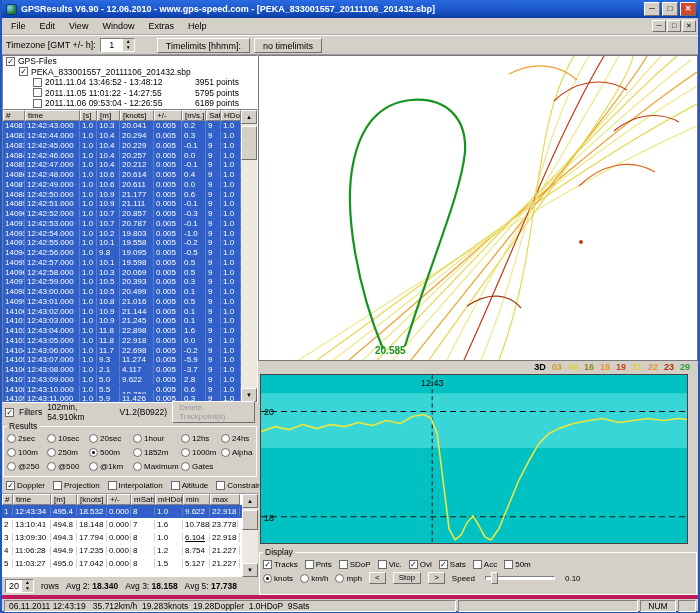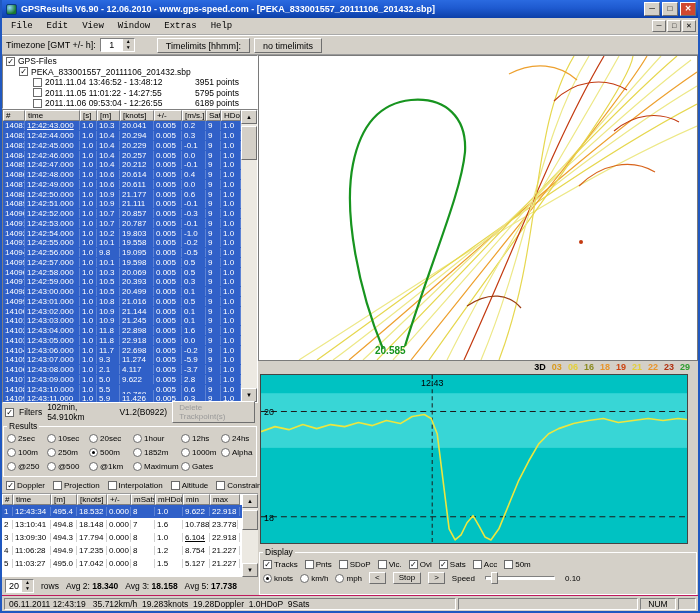--- a/index.html
+++ b/index.html
@@ -14,21 +14,21 @@
               background:linear-gradient(180deg,#2a6ae0 0%,#1e5ad0 45%,#0c3fa8 100%); color:#fff; }
   .appicon { width:11px; height:11px; flex:none; margin-right:4px; border-radius:2px;
              background:radial-gradient(circle at 30% 30%, #8fd4ff, #1a7a2e 70%); border:1px solid #0a3a80; }
   .wtitle { font-weight:bold; font-size:9px; white-space:nowrap; overflow:hidden; flex:1; }
   .tbtn { width:16px; height:14px; flex:none; margin-left:2px; background:#d4d0c8; font-size:8px; line-height:12px;
           text-align:center; border:1px solid; border-color:#fff #6f6f6f #6f6f6f #fff; color:#000; }
   .tbtn.close { background:#d04830; color:#fff; font-weight:bold; }
 
   
   .menubar { height:17px; flex:none; display:flex; align-items:center; background:#d4d0c8; border-bottom:1px solid #aaa; padding-left:2px; }
-  .mitem { padding:2px 7px;font-family:Liberation Mono, monospace; }
+  .mitem { padding:2px 7px; }
   .mdibtns { margin-left:auto; display:flex; padding-right:2px; }
   .mdibtn { width:14px; height:12px; margin-left:1px; background:#d4d0c8; font-size:7px; line-height:10px; text-align:center;
             border:1px solid; border-color:#fff #6f6f6f #6f6f6f #fff; }
 
   
   .toolbar { height:20px; flex:none; display:flex; align-items:center; gap:4px; padding:0 4px; border-top:1px solid #fff; border-bottom:1px solid #9a9a9a; }
   .spin { display:flex; align-items:stretch; height:14px; }
   .spinval { width:22px; background:#fff; text-align:center; font-size:9px; line-height:12px; }
   .spinarrows { display:flex; flex-direction:column; width:11px; }
   .spinarrows div { flex:1; background:#d4d0c8; font-size:5px; line-height:5px; text-align:center; }
@@ -107,21 +107,21 @@
   .graphwrap svg { display:block; width:100%; height:100%; border:1px solid #444; }
   .disppanel { height:48px; flex:none; }
   .disprow { display:flex; align-items:center; gap:7px; height:14px; font-size:8px; }
   .sbtn { background:#d4d0c8; border:1px solid; border-color:#fff #6f6f6f #6f6f6f #fff; font-size:8px;
           height:12px; line-height:10px; padding:0 5px; }
   .slider { width:70px; height:4px; background:#fff; border:1px solid; border-color:#808080 #fff #fff #808080; position:relative; margin:0 3px; }
   .sliderthumb { position:absolute; left:5px; top:-5px; width:7px; height:12px; background:#d4d0c8;
                  border:1px solid; border-color:#fff #6f6f6f #6f6f6f #fff; }
 
   
-  .statusbar { height:16px; flex:none; display:flex; align-items:center; gap:2px; padding:1px 2px; border-top:1px solid #be185d; }
+  .statusbar { height:16px; flex:none; display:flex; align-items:flex-start; gap:2px; padding:1px 2px; border-top:4px solid #be185d; }
   .sp { height:12px; line-height:10px; font-size:8.5px; padding:0 4px; border:1px solid; border-color:#808080 #fff #fff #808080;
         white-space:pre; overflow:hidden; }
   .sp.main { flex:none; width:452px; }
   .sp.fill { flex:1; }
   .sp.num { width:36px; flex:none; text-align:center; }
   .sp.grip { width:18px; flex:none; }
 </style>
 </head>
 <body>
 
@@ -206,21 +206,21 @@
               <div class="hcell" style="width: 23px;">[m]</div>
               <div class="hcell" style="width: 34px;">[knots]</div>
               <div class="hcell" style="width: 28px;">+/-</div>
               <div class="hcell" style="width: 24px;">[m/s.]</div>
               <div class="hcell" style="width: 15px;">Sats</div>
               <div class="hcell" style="width: 20px;">HDoP</div>
             </div>
           <div id="track-rows">
               <div class="trow">
                 <span class="tcell" style="width: 22px;">14081</span>
-                <span class="tcell" style="width: 55px; text-decoration: underline;">12:42:43.000</span>
+                <span class="tcell" style="width: 55px;">12:42:43.000</span>
                 <span class="tcell" style="width: 17px;">1.0</span>
                 <span class="tcell" style="width: 23px;">10.3</span>
                 <span class="tcell" style="width: 34px;">20.041</span>
                 <span class="tcell" style="width: 28px;">0.005</span>
                 <span class="tcell" style="width: 24px;">0.2</span>
                 <span class="tcell" style="width: 15px;">9</span>
                 <span class="tcell" style="width: 20px;">1.0</span>
               </div>
               <div class="trow">
                 <span class="tcell" style="width: 22px;">14082</span>

